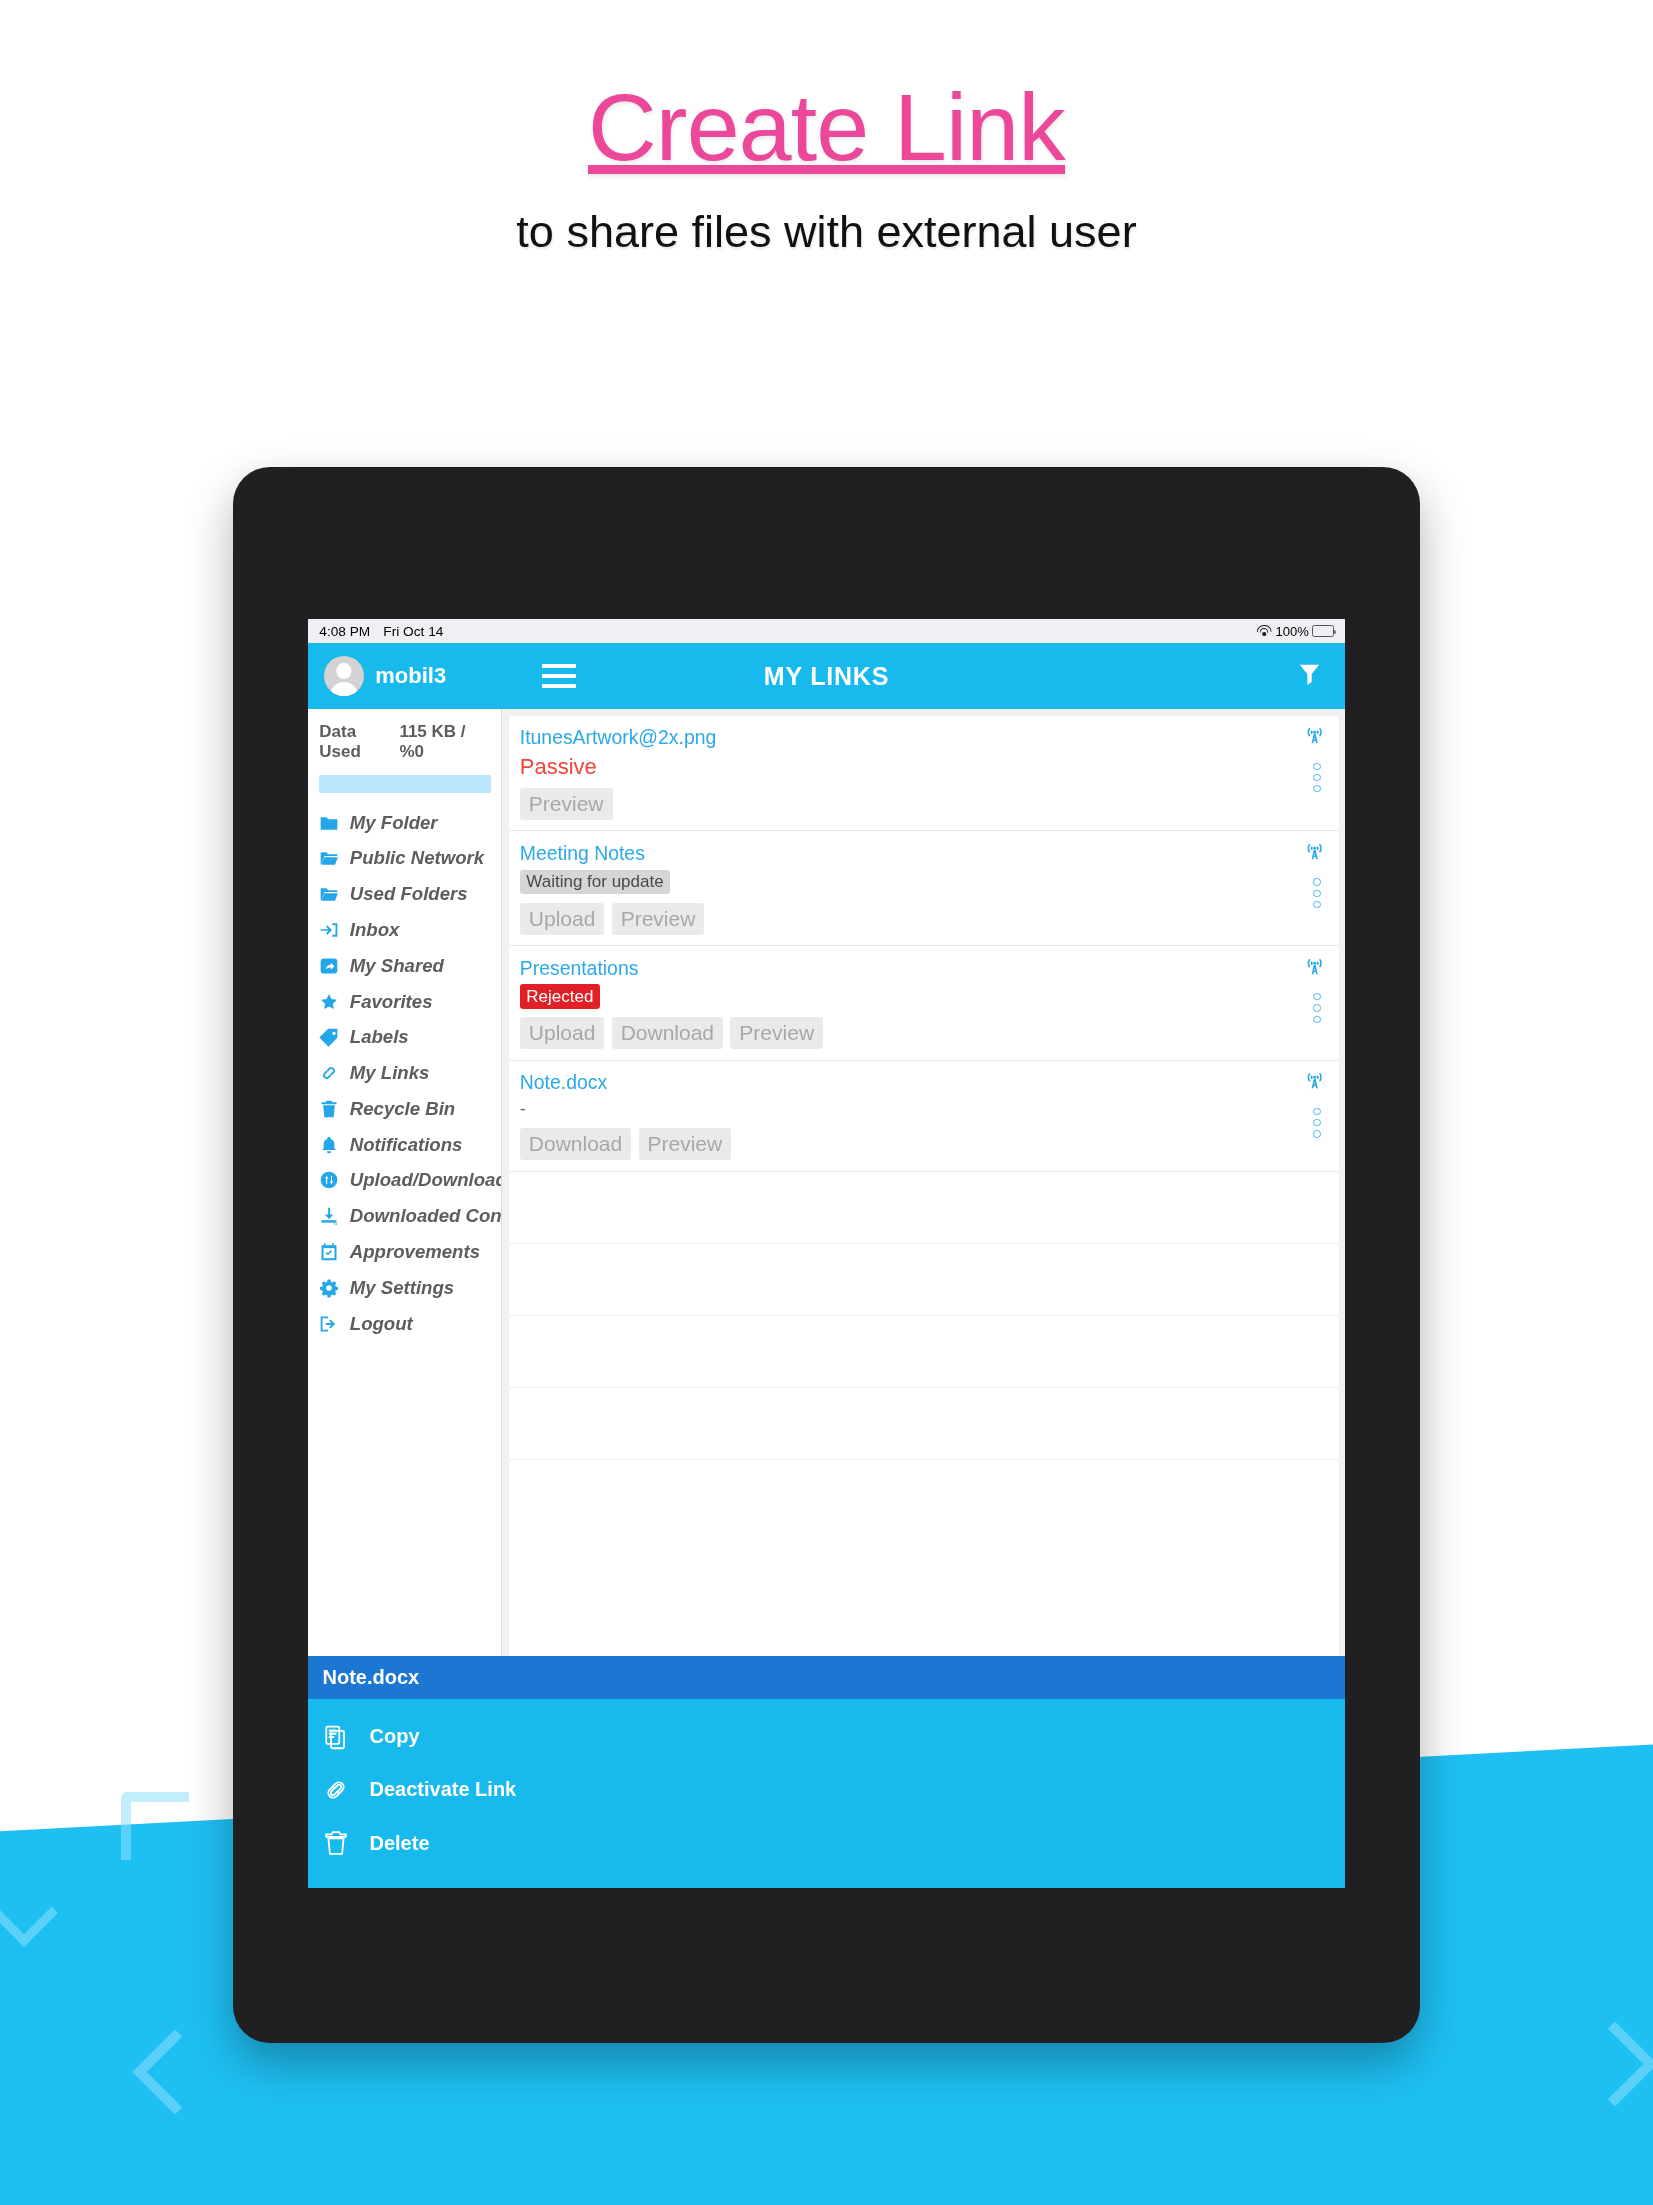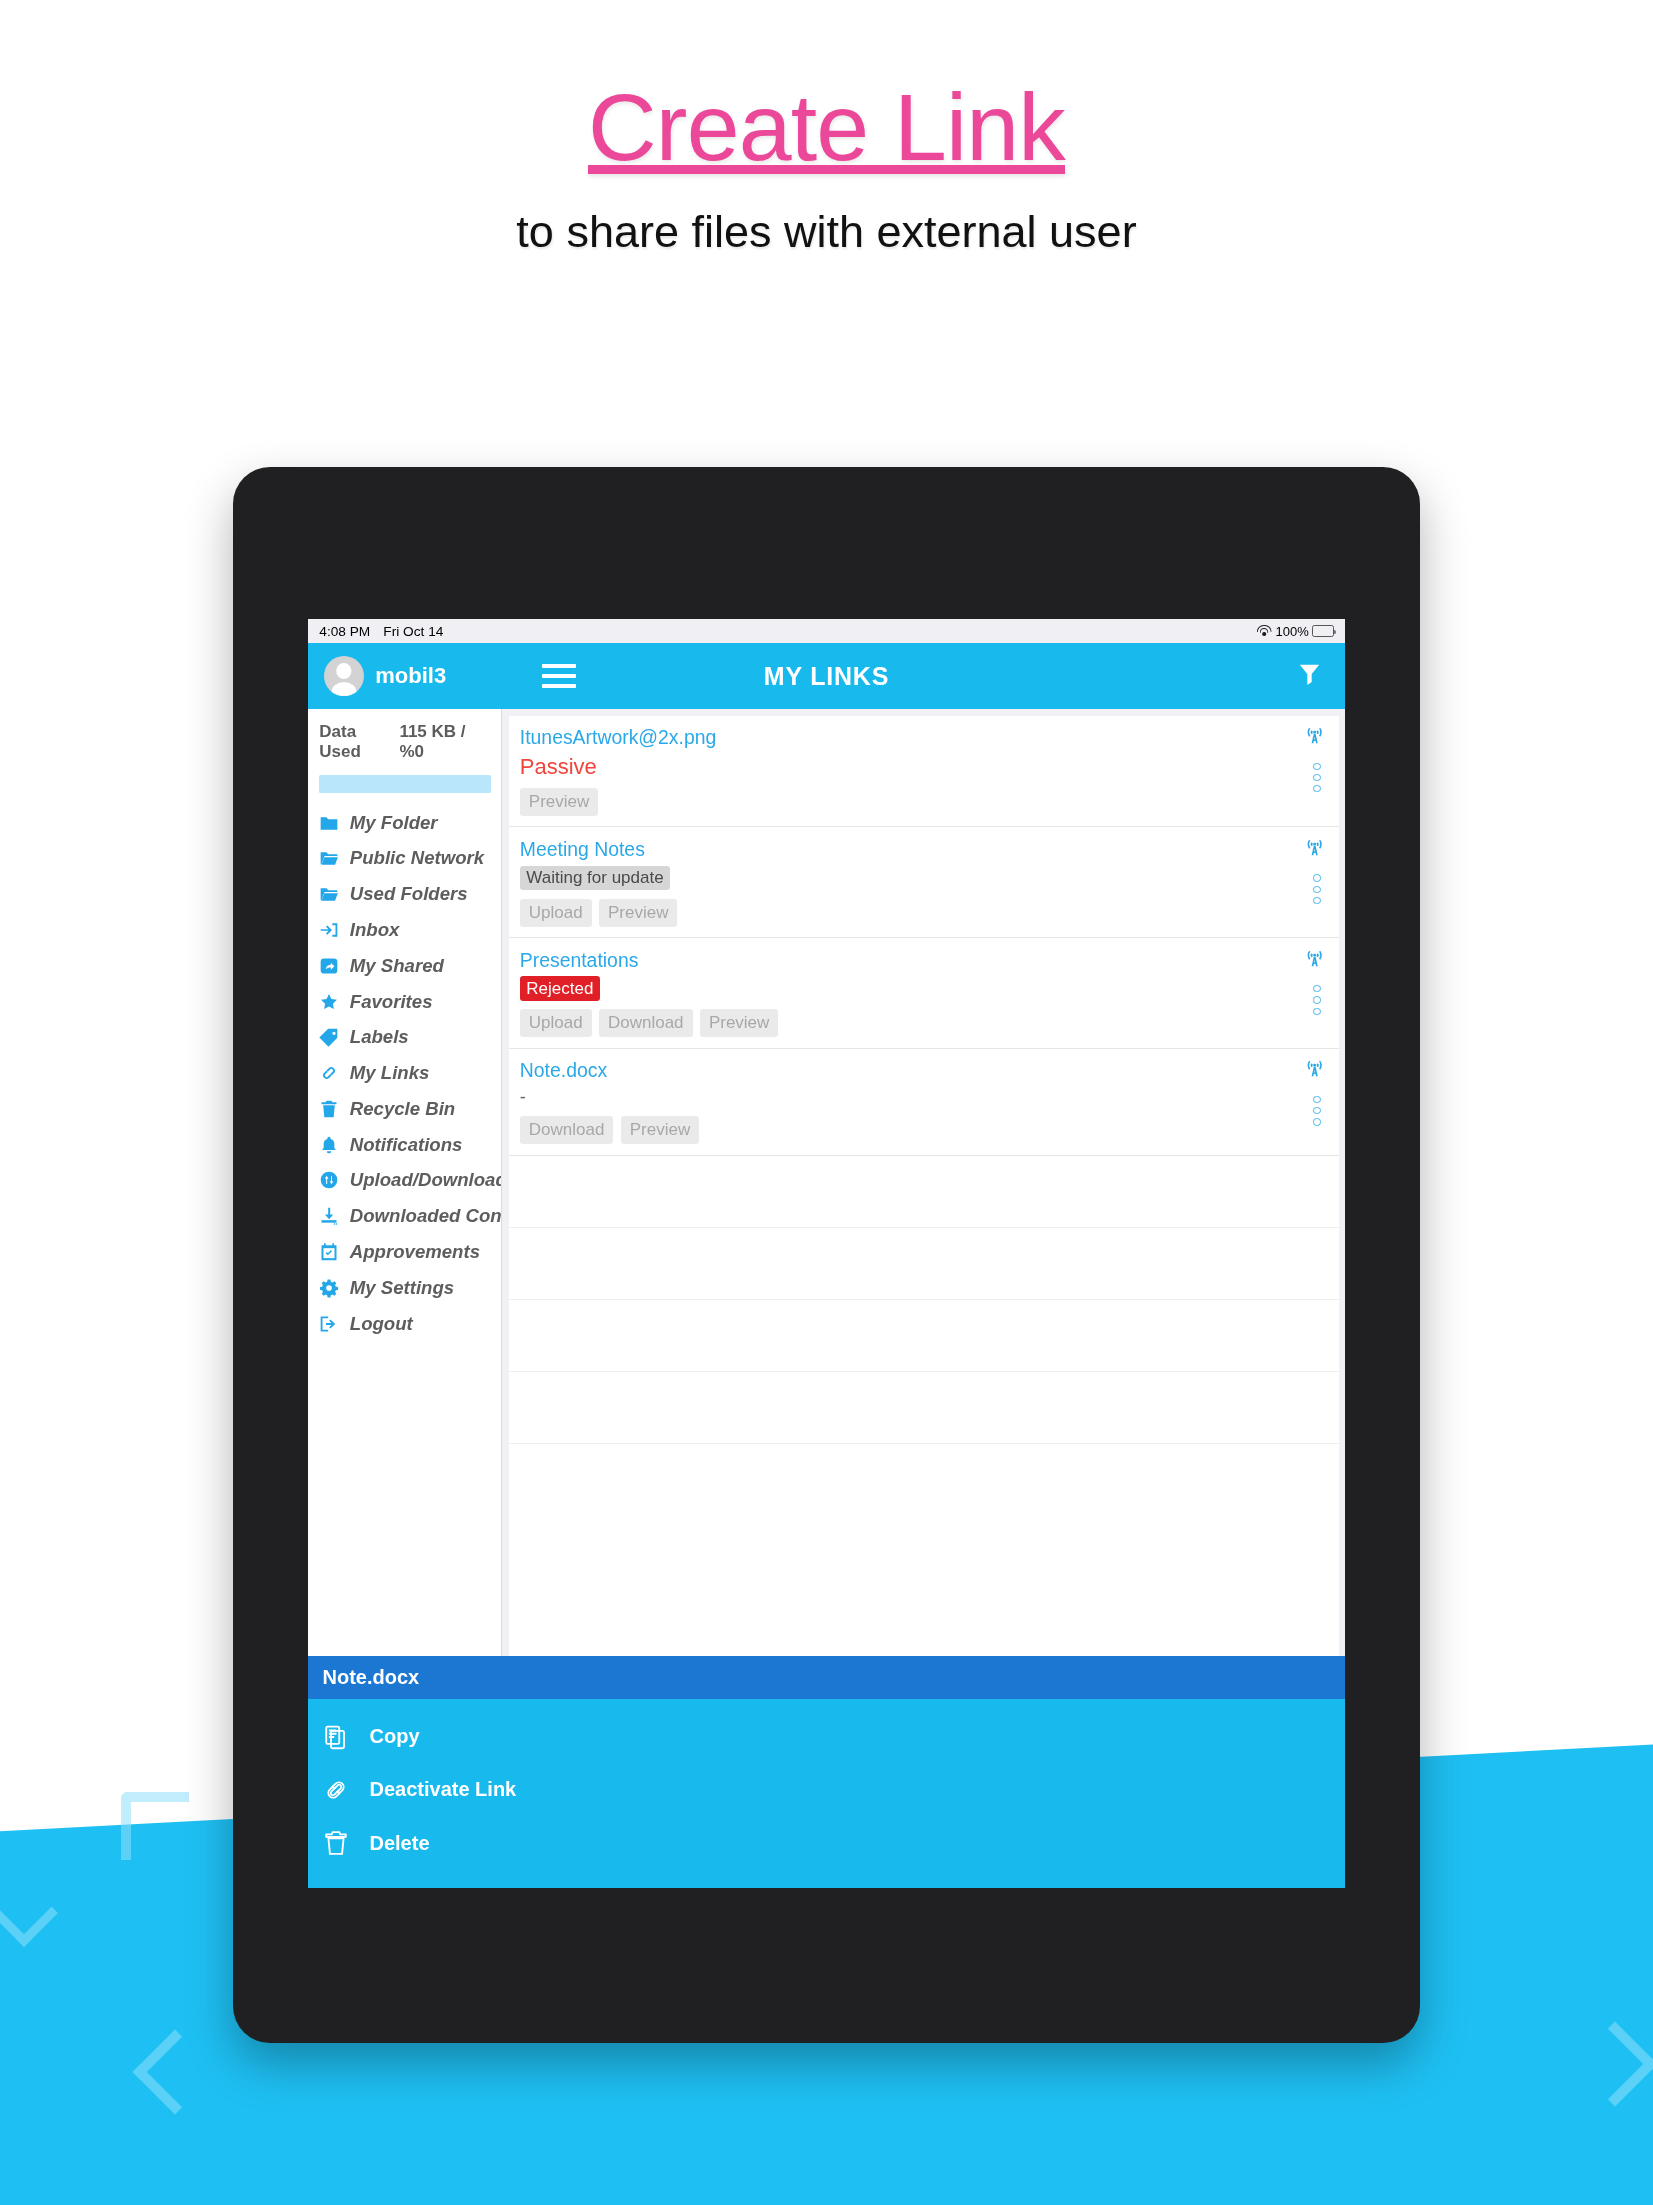--- a/index.html
+++ b/index.html
@@ -227,21 +227,21 @@
     padding: 2.4px 6.5px;
     border-radius: 3.2px;
     margin-bottom: 6.5px;
   }
   .chip-grey { background: #d6d6d6; color: #4a4a4a; }
   .chip-red { background: #e01f26; color: #ffffff; }
   .btn-row { display: flex; gap: 7.3px; margin-top: 1.6px; }
   .ghost-btn {
     background: #eaeaea;
     color: #a8a8a8;
-    font-size: 17px;
+    font-size: 21px;
     padding: 4px 9px;
     border: none;
     border-radius: 3.2px;
     cursor: pointer;
     font-family: "Liberation Sans", sans-serif;
   }
   .row-tower { position: absolute; right: 13.7px; top: 9.7px; }
   .row-tower svg { width: 19.4px; height: 21px; fill: #2aa8e8; }
   .row-dots { position: absolute; right: 18px; top: 47px; display: flex; flex-direction: column; gap: 4px; }
   .row-dots i { display: block; width: 7.3px; height: 7.3px; border: 1.6px solid #44b5ee; border-radius: 50%; }

